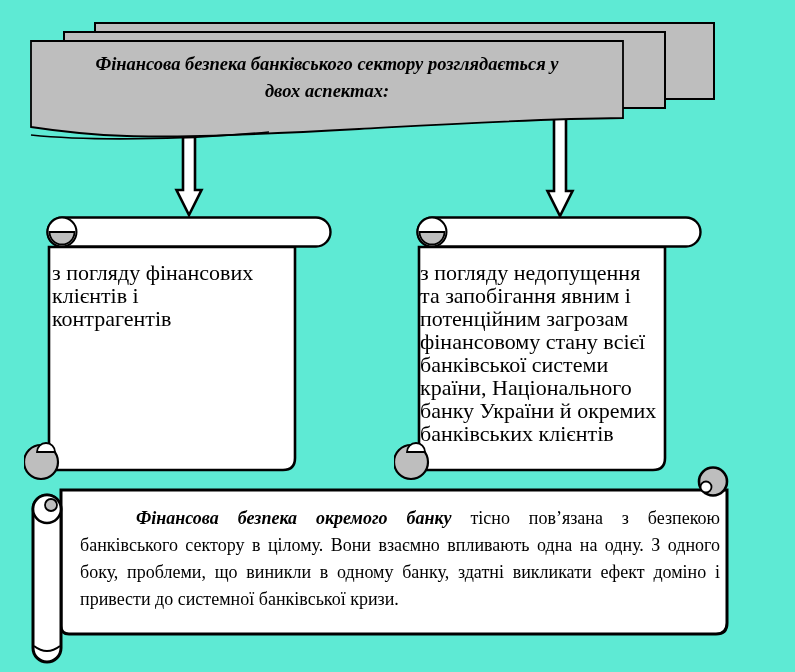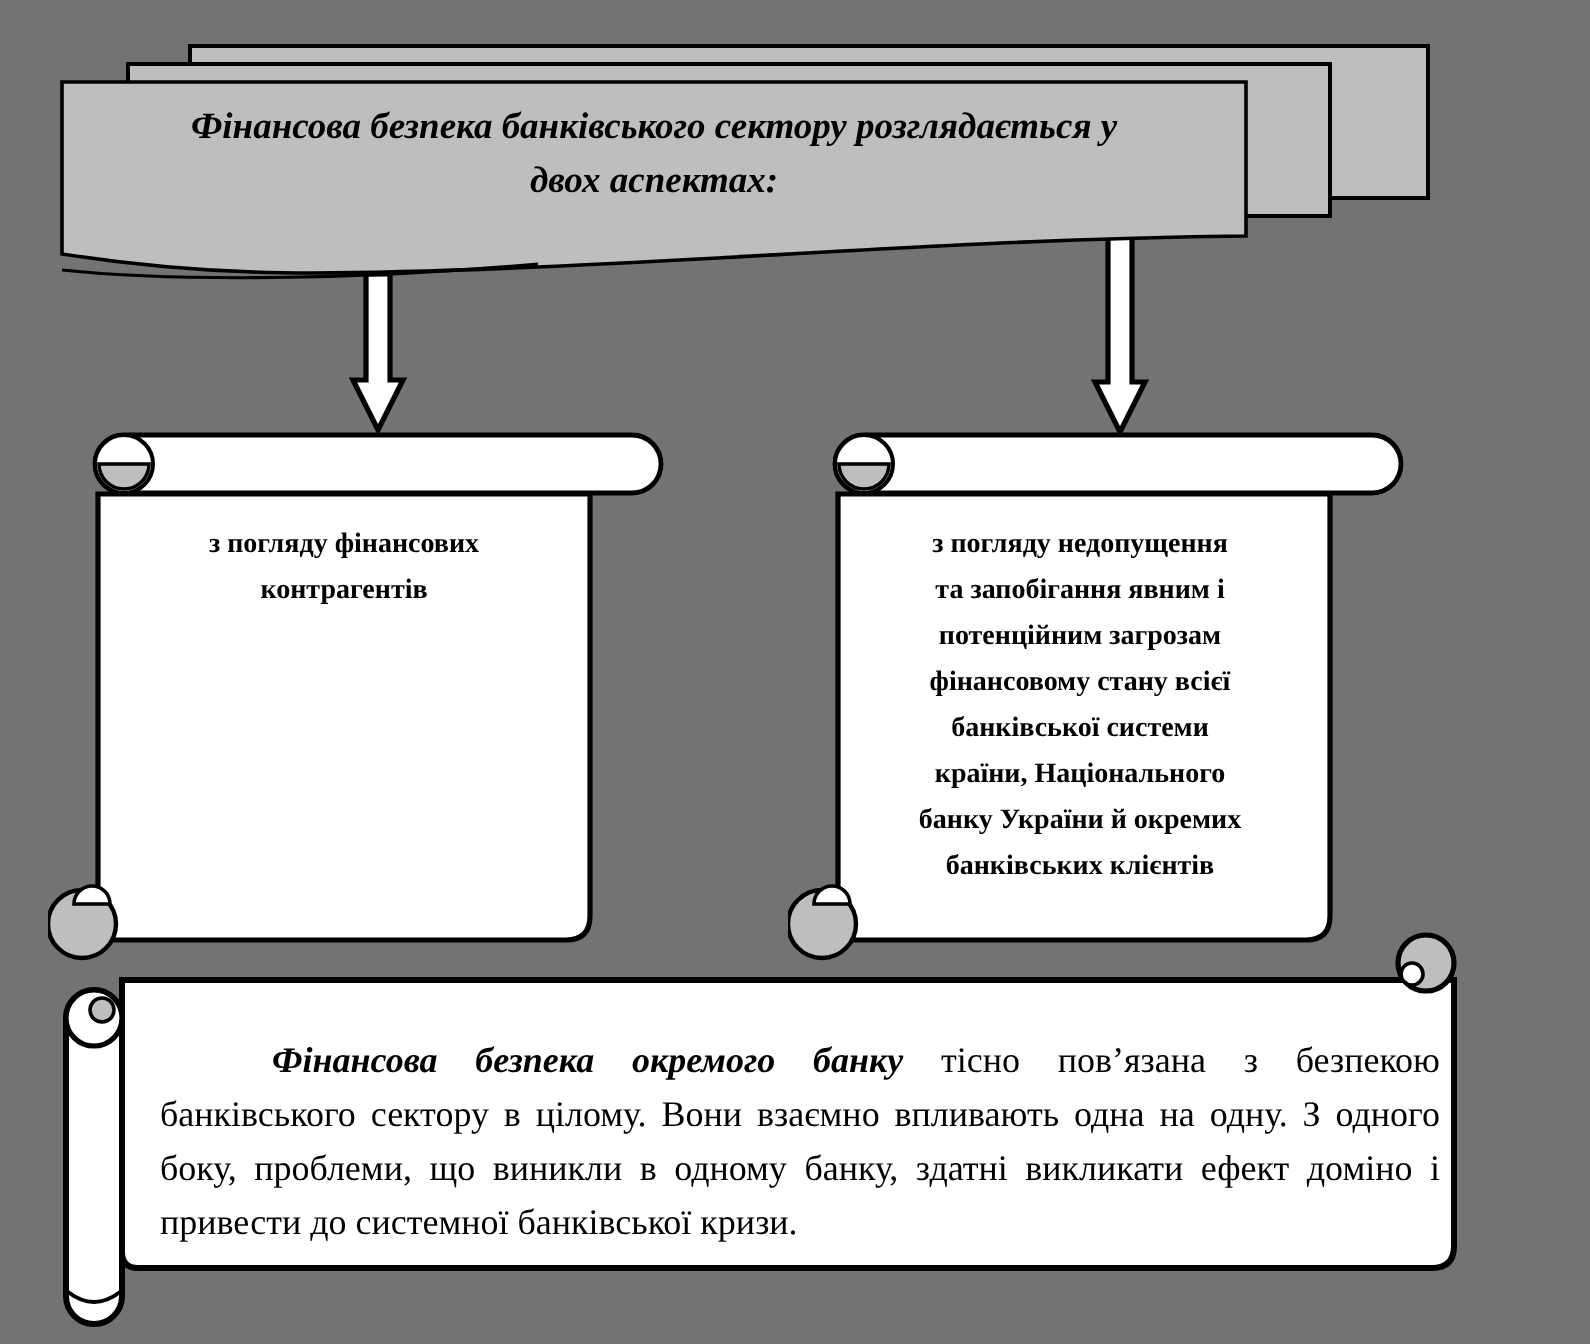--- a/index.html
+++ b/index.html
@@ -1,35 +1,35 @@
 <!DOCTYPE html>
 <html><head>
 <meta charset="utf-8">
 <style>
   html,body{margin:0;padding:0;background:#fff;}
   .canvas{
-    position:relative;width:795px;height:672px;background:#737373;overflow:hidden;
+    position:relative;width:795px;height:672px;background:#5eead4;overflow:hidden;
     font-family:"Liberation Serif","DejaVu Serif",serif;color:#000;
   }
   .abs{position:absolute;}
   .sheet{position:absolute;background:#bebebe;border:2px solid #000;box-sizing:border-box;}
   .banner-title{
     position:absolute;left:29px;top:51px;width:596px;z-index:4;
     text-align:center;font-weight:bold;font-style:italic;
     font-size:18.5px;line-height:27px;
   }
   svg{display:block;}
   .z1{z-index:1}.z2{z-index:2}.z3{z-index:3}
   .scroll-text{
-    position:absolute;z-index:4;text-align:center;
-    font-size:14px;line-height:23px;font-weight:bold;
+    position:absolute;z-index:4;
+    font-size:22px;line-height:23px;
   }
   .scroll-text .line{white-space:nowrap;}
   .note-text{
-    position:absolute;left:80px;top:517px;width:640px;z-index:4;
+    position:absolute;left:80px;top:505px;width:640px;z-index:4;
     font-size:18px;line-height:27px;text-align:justify;text-indent:56px;
   }
   .note-lead{font-weight:bold;font-style:italic;}
 </style>
 </head>
 <body>
 
 <div class="canvas">
 
   <div class="sheet z1" style="left:94px;top:22px;width:621px;height:78px;"></div>
@@ -55,20 +55,21 @@
   <svg class="abs z3" style="left:24px;top:214px;" width="310" height="272" viewBox="0 0 310 272">
     <path d="M25,33 V251 Q25,256 31,256 H259 Q271,256 271,244 V33 Z" fill="#ffffff" stroke="#000000" stroke-width="2.6"></path>
     <circle cx="17" cy="248" r="17" fill="#bebebe" stroke="#000000" stroke-width="2.2"></circle>
     <path d="M13,238 A9,9 0 0 1 31,238 L13,238 Z" fill="#ffffff" stroke="#000000" stroke-width="1.8"></path>
     <path d="M38,3.5 H292 A14.5,14.5 0 0 1 292,32.5 H38 A14.5,14.5 0 0 1 38,3.5 Z" fill="#ffffff" stroke="#000000" stroke-width="2.4"></path>
     <circle cx="38" cy="18" r="14.5" fill="#ffffff" stroke="#000000" stroke-width="2"></circle>
     <path d="M25.5,18 A12.5,12.5 0 0 0 50.5,18 L25.5,18 Z" fill="#bebebe" stroke="#000000" stroke-width="1.8"></path>
   </svg>
   <div class="scroll-text" style="left:52px;top:261px;width:240px;">
     <div class="line">з погляду фінансових</div>
+    <div class="line">клієнтів і</div>
     <div class="line">контрагентів</div>
   </div>
 
   <svg class="abs z3" style="left:394px;top:214px;" width="310" height="272" viewBox="0 0 310 272">
     <path d="M25,33 V251 Q25,256 31,256 H259 Q271,256 271,244 V33 Z" fill="#ffffff" stroke="#000000" stroke-width="2.6"></path>
     <circle cx="17" cy="248" r="17" fill="#bebebe" stroke="#000000" stroke-width="2.2"></circle>
     <path d="M13,238 A9,9 0 0 1 31,238 L13,238 Z" fill="#ffffff" stroke="#000000" stroke-width="1.8"></path>
     <path d="M38,3.5 H292 A14.5,14.5 0 0 1 292,32.5 H38 A14.5,14.5 0 0 1 38,3.5 Z" fill="#ffffff" stroke="#000000" stroke-width="2.4"></path>
     <circle cx="38" cy="18" r="14.5" fill="#ffffff" stroke="#000000" stroke-width="2"></circle>
     <path d="M25.5,18 A12.5,12.5 0 0 0 50.5,18 L25.5,18 Z" fill="#bebebe" stroke="#000000" stroke-width="1.8"></path>

